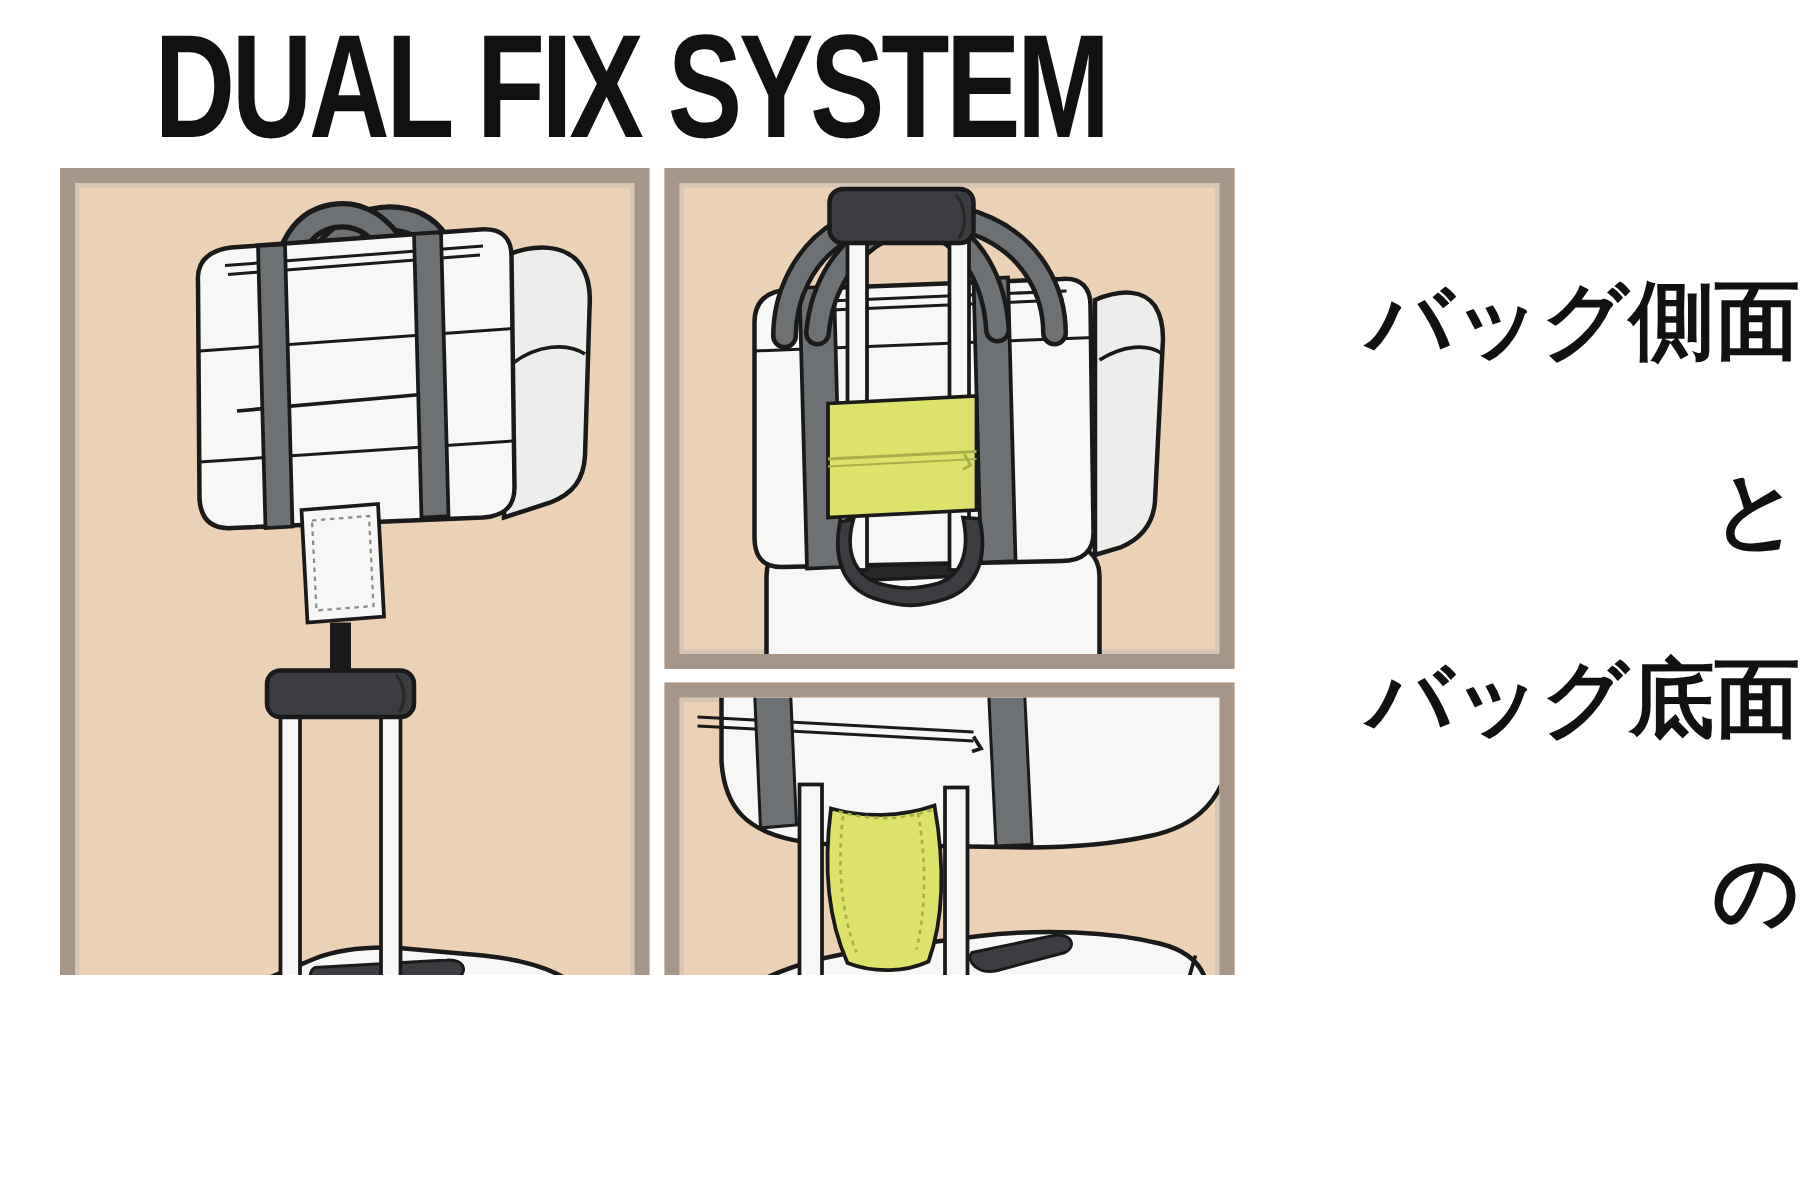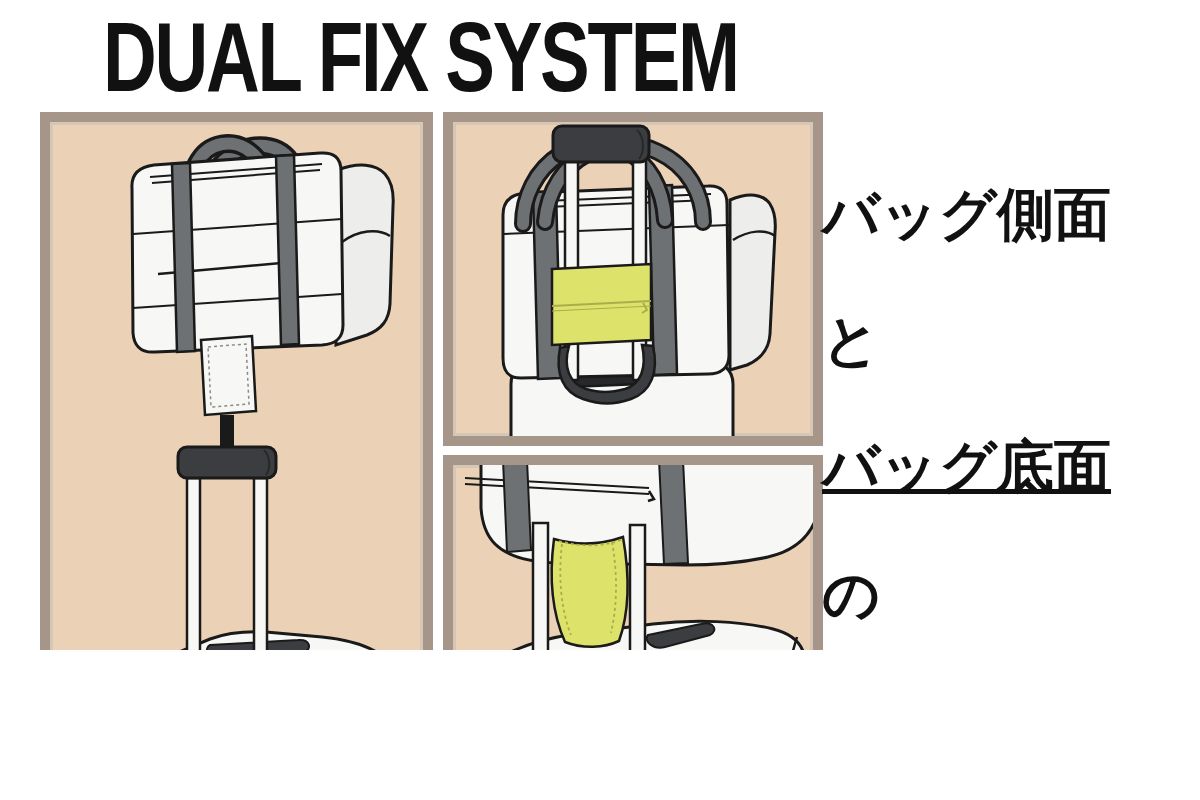--- a/index.html
+++ b/index.html
@@ -34,26 +34,26 @@
     box-shadow:inset 0 0 0 3px #d6c6b5;
     overflow:hidden;
   }
   .panel-left{left:40px;top:112px;width:393px;height:678px;}
   .panel-top-right{left:443px;top:112px;width:380px;height:334px;}
   .panel-bottom-right{left:443px;top:455px;width:380px;height:335px;}
   .panel svg{display:block;width:100%;height:100%;}
 
   .caption{position:absolute;left:822px;top:0;width:378px;height:800px;}
   .cap-line{
-    position:absolute;width:100%;text-align:left;
+    position:absolute;width:100%;text-align:right;
     font-size:57px;font-weight:bold;color:var(--text-black);
     font-family:"DejaVu Sans","Liberation Sans",sans-serif;
     white-space:nowrap;line-height:1.0;
   }
-  .cap-1{top:186px;} .cap-2{top:312px;} .cap-3{top:438px;text-decoration:underline;} .cap-4{top:566px;} .cap-5{top:689px;}
+  .cap-1{top:186px;} .cap-2{top:312px;} .cap-3{top:438px;} .cap-4{top:566px;} .cap-5{top:689px;}
 </style>
 </head>
 <body>
 
 <div class="canvas">
 
   <h1 class="title">DUAL FIX SYSTEM</h1>
 
   <div class="panel panel-left">
     <svg viewBox="0 0 353 658" preserveAspectRatio="xMidYMid meet">

